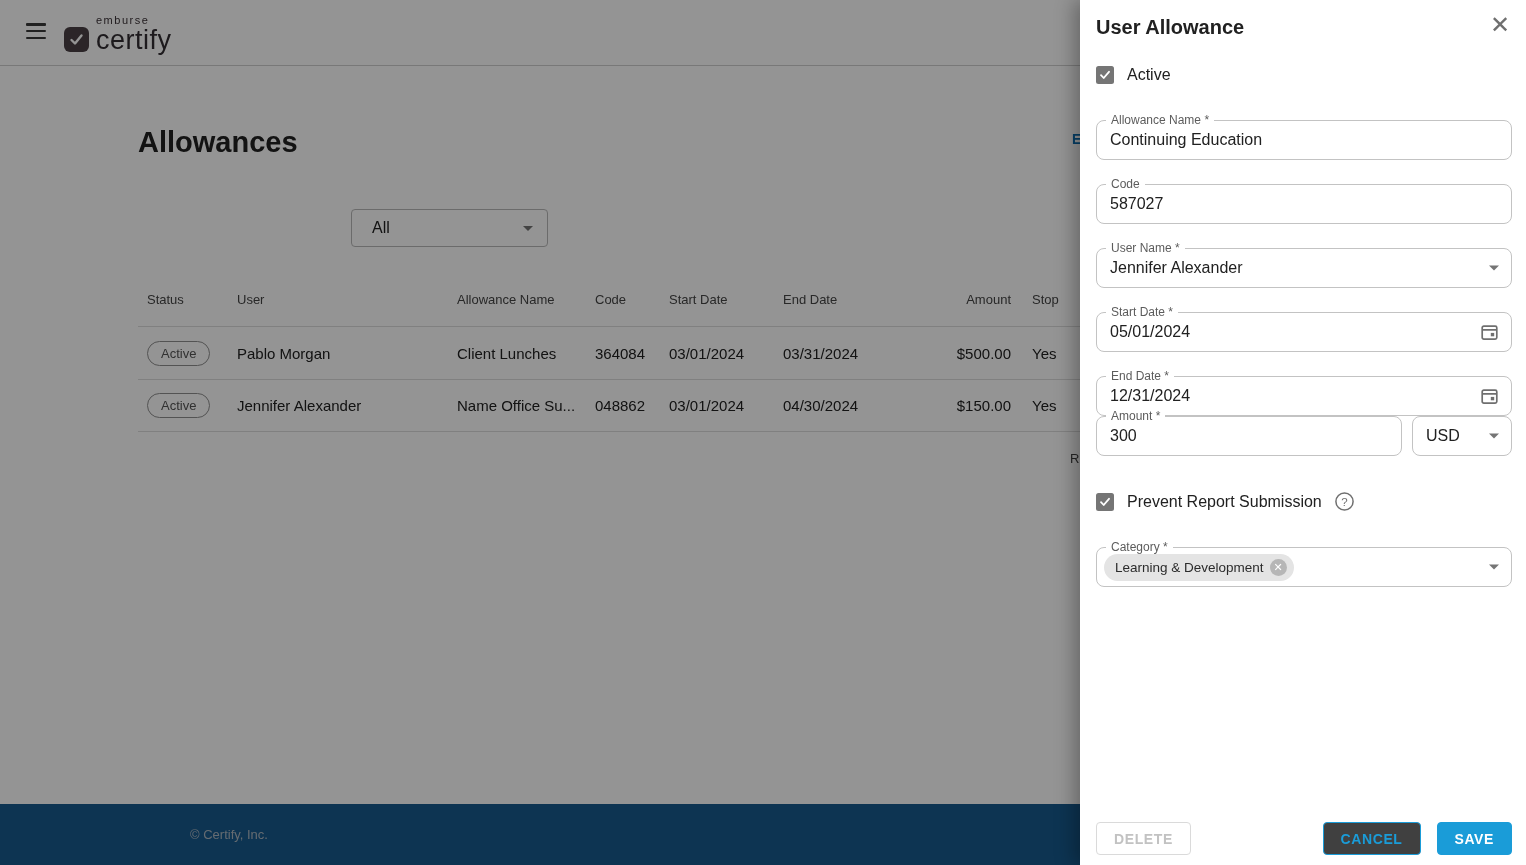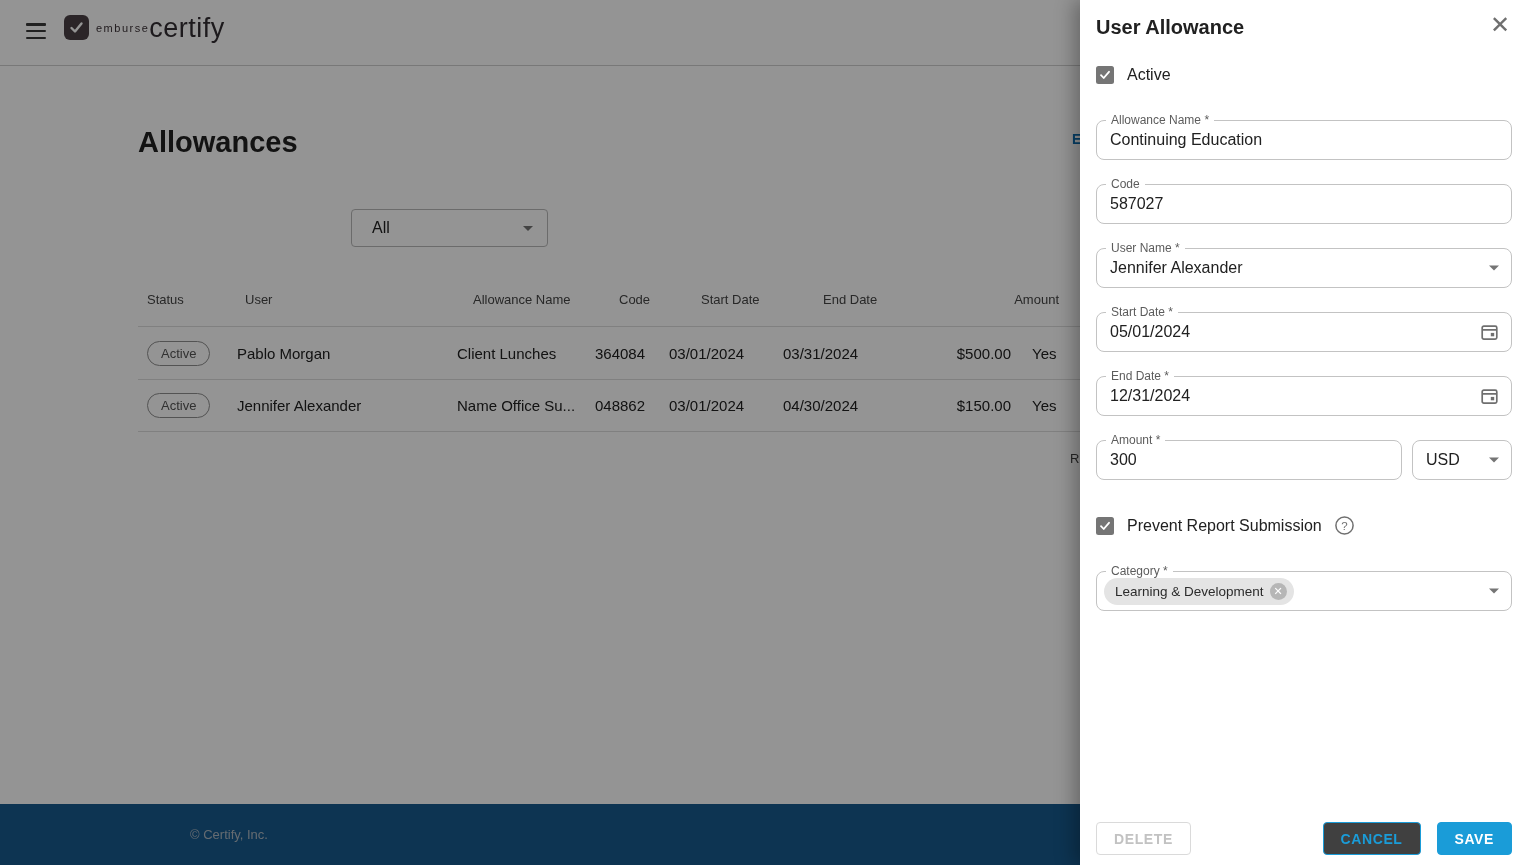--- a/index.html
+++ b/index.html
@@ -9,21 +9,21 @@
   
   .main { position:absolute; inset:0; background:#fff; }
 
   .appbar { position:absolute; top:0; left:0; width:100%; height:66px; background:#fff;
             border-bottom:1px solid #cfcfcf; }
   .hamburger { position:absolute; left:26px; top:23px; width:20px; height:16px; cursor:pointer; }
   .hamburger span { display:block; height:2.6px; background:#3a3a3a; margin-bottom:4.2px; border-radius:1px; }
   .logo { position:absolute; left:64px; top:15px; display:flex; align-items:flex-end; }
   .logo-check { width:25px; height:25px; background:#4b4146; border-radius:6px; margin-right:7px; margin-bottom:2px;
                 display:flex; align-items:center; justify-content:center; }
-  .logo-text { display:flex; flex-direction:row; line-height:1;align-items:center; }
+  .logo-text { display:flex; flex-direction:column; line-height:1; }
   .logo-emburse { font-size:11px; letter-spacing:1.5px; color:#3c3338; margin-bottom:1px; }
   .logo-certify { font-size:27px; font-weight:500; color:#332e33; letter-spacing:0.5px; }
 
   .page-title { position:absolute; left:138px; top:126px; font-size:29px; font-weight:600; color:#212121; }
   .export-link { position:absolute; left:1072px; top:131px; font-size:14px; font-weight:700;
                  color:#0c6fb3; letter-spacing:0.5px; cursor:pointer; }
 
   .search-box { position:absolute; left:138px; top:209px; width:189px; height:38px;
                 border:1px solid #b9b9b9; border-radius:4px; background:#fff;
                 display:flex; align-items:center; padding:0 10px 0 13px; }
@@ -32,21 +32,21 @@
   .filter-box { position:absolute; left:351px; top:209px; width:197px; height:38px;
                 border:1px solid #b9b9b9; border-radius:4px; background:#fff;
                 display:flex; align-items:center; justify-content:space-between; padding:0 14px 0 20px; cursor:pointer; }
   .filter-box .val { font-size:16px; color:#212121; }
   .caret { width:0; height:0; border-left:5px solid transparent; border-right:5px solid transparent;
            border-top:5.5px solid #757575; }
 
   .table { position:absolute; left:138px; top:285px; width:950px; }
   .trow { display:grid; grid-template-columns:90px 220px 138px 74px 114px 130px 107px 77px; align-items:center; }
   .trow > div { padding-left:9px; font-size:15px; color:#212121; white-space:nowrap; overflow:hidden; }
-  .thead { height:41px; align-items:flex-start;gap:8px; }
+  .thead { height:41px; align-items:flex-start; }
   .thead > div { font-size:13px; color:#454545; font-weight:400; padding-top:7px; }
   .c-amount { text-align:right; padding-right:0 !important; }
   .c-stop { padding-left:21px !important; }
   .tbody .trow { height:53px; border-top:1px solid #dcdcdc; cursor:pointer; }
   .tbody .trow:last-child { border-bottom:1px solid #dcdcdc; }
   .badge { display:inline-block; padding:4px 13px; border:1px solid #8f8f8f; border-radius:15px;
            font-size:13px; color:#555; }
   .rows-per-page { position:absolute; left:1070px; top:451px; font-size:13px; color:#424242; white-space:nowrap; }
 
   .app-footer { position:absolute; left:0; bottom:0; width:100%; height:61px; background:#175a8d; }
@@ -69,21 +69,21 @@
   .check-row label { margin-left:13px; font-size:16px; color:#212121; }
 
   .field { position:relative; height:40px; border:1px solid #c3c3c3; border-radius:8px;
            margin-top:24px; background:#fff; }
   .field.first { margin-top:36px; }
   .field .flabel { position:absolute; top:-8px; left:9px; background:#fff; padding:0 5px;
                    font-size:12px; color:#5c5c5c; line-height:15px; white-space:nowrap; }
   .field .fvalue { position:absolute; left:13px; top:0; line-height:38px; font-size:16px; color:#212121; white-space:nowrap; }
   .field .right-ico { position:absolute; right:12px; top:50%; transform:translateY(-50%); display:flex; align-items:center; cursor:pointer; }
 
-  .amount-row { display:flex; margin-top:24px; }
+  .amount-row { display:flex; }
   .amount-row .field { margin-top:0; }
   .f-amount { width:306px; flex:none; }
   .f-currency { width:100px; flex:none; margin-left:10px; }
 
   .prevent-row { margin-top:35px; }
   .help-ico { margin-left:12px; display:flex; cursor:pointer; }
 
   .f-category { margin-top:35px; }
   .chip { position:absolute; left:7px; top:6px; height:27px; display:inline-flex; align-items:center;
           background:#e4e4e4; border-radius:14px; padding:0 7px 0 11px; }

